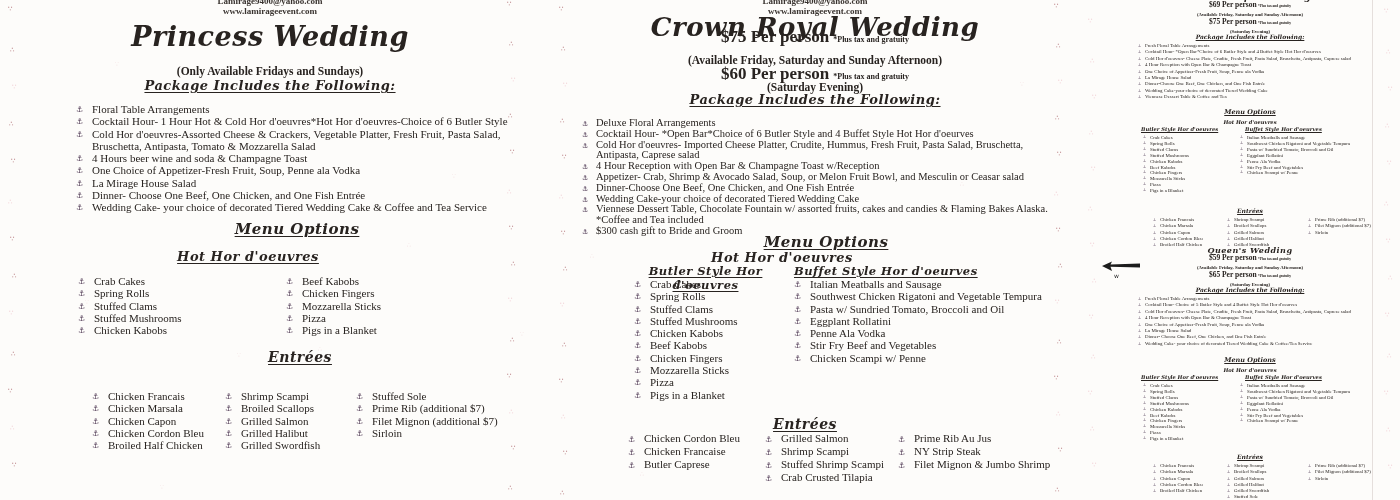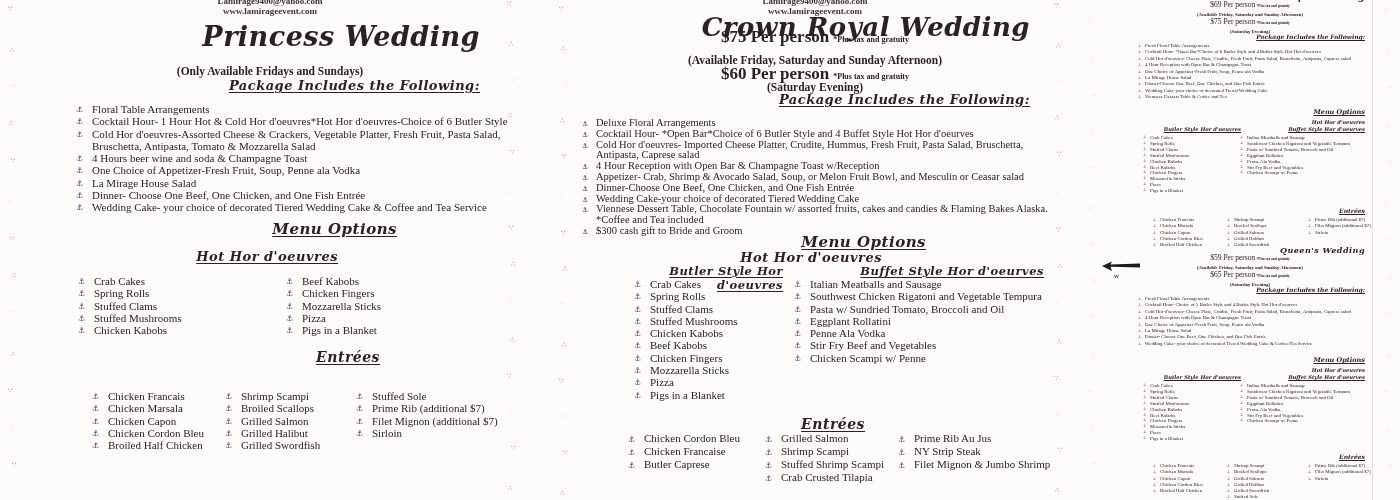--- a/index.html
+++ b/index.html
@@ -3,21 +3,21 @@
 <meta charset="utf-8">
 <style>
   html,body{margin:0;padding:0;background:#e9e6e2;}
   .canvas{
     position:relative;width:1400px;height:500px;overflow:hidden;
     background:#fdfcfa;color:#282320;
     font-family:"Liberation Serif","DejaVu Serif",serif;
   }
   .abs{position:absolute;}
   .ctr{text-align:center;}
-  .script{font-family:"DejaVu Serif",serif;font-style:italic;font-weight:bold;letter-spacing:.5px;text-align:right;}
+  .script{font-family:"DejaVu Serif",serif;font-style:italic;font-weight:bold;letter-spacing:.5px;}
   .u{text-decoration:underline;text-underline-offset:2px;}
   .u1{text-decoration:underline;text-underline-offset:1px;}
   ul{list-style:none;margin:0;padding:0;}
   li{position:relative;}
   .bul{position:absolute;left:0;top:0;font-family:"DejaVu Sans",sans-serif;color:#4d3752;font-style:normal;}
   
   .contact{font-size:9px;line-height:9.5px;font-weight:bold;color:#3a3430;}
   .pg-title{font-size:27px;line-height:28px;}
   .price-big{font-size:17px;font-weight:bold;}
   .price-note{font-size:8px;font-weight:bold;}
@@ -27,21 +27,21 @@
   .main-list .bul{font-size:8px;top:1px;}
   .mid-list li{font-size:10.5px;line-height:10.8px;padding-left:14px;}
   .mid-list .bul{font-size:7px;top:1px;}
   .h-menu{font-size:15px;}
   .h-sub{font-size:13px;}
   .h-style{font-size:11.5px;}
   .h-entrees{font-size:14px;}
   
   .mini{font-size:4.9px;line-height:6px;}
   .mini-title{font-size:9px;line-height:9px;}
-  .mini-price-big{font-size:7.5px;font-weight:normal;}
+  .mini-price-big{font-size:7.5px;font-weight:bold;}
   .mini-price-note{font-size:3.5px;font-weight:bold;}
   .mini-avail{font-size:4.8px;font-weight:bold;line-height:5px;}
   .mini-pkg{font-size:6px;letter-spacing:0;}
   .mini-h-menu{font-size:6.5px;letter-spacing:0;}
   .mini-h-sub{font-size:5.2px;letter-spacing:0;}
   .mini-h-style{font-size:5.2px;letter-spacing:0;}
   .mini-h-entrees{font-size:6px;letter-spacing:0;}
   .mini-list li{font-size:4.9px;line-height:6.4px;padding-left:7px;}
   .mini-list .bul{font-size:3.5px;top:0;}
   .mini-list-tight li{line-height:5.9px;}

